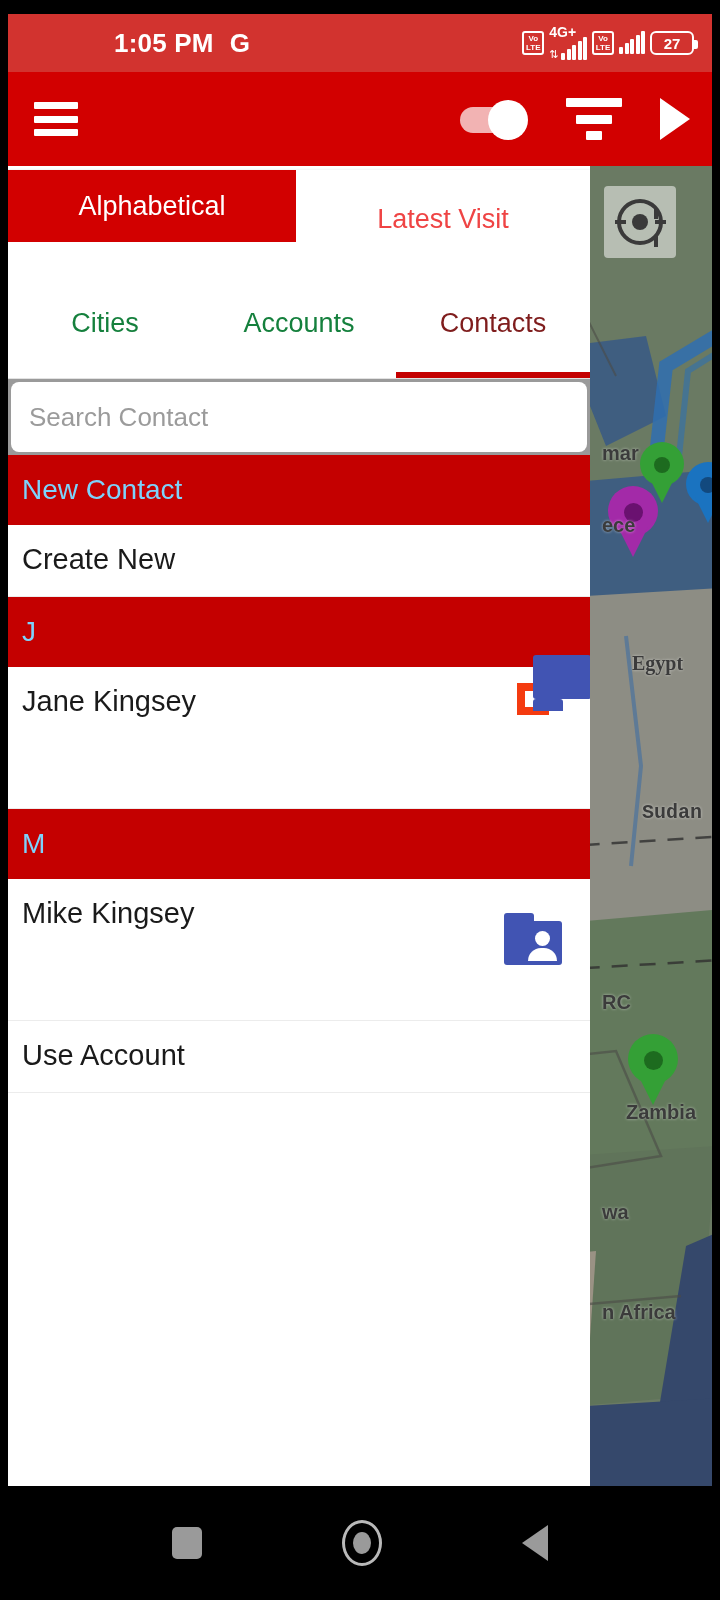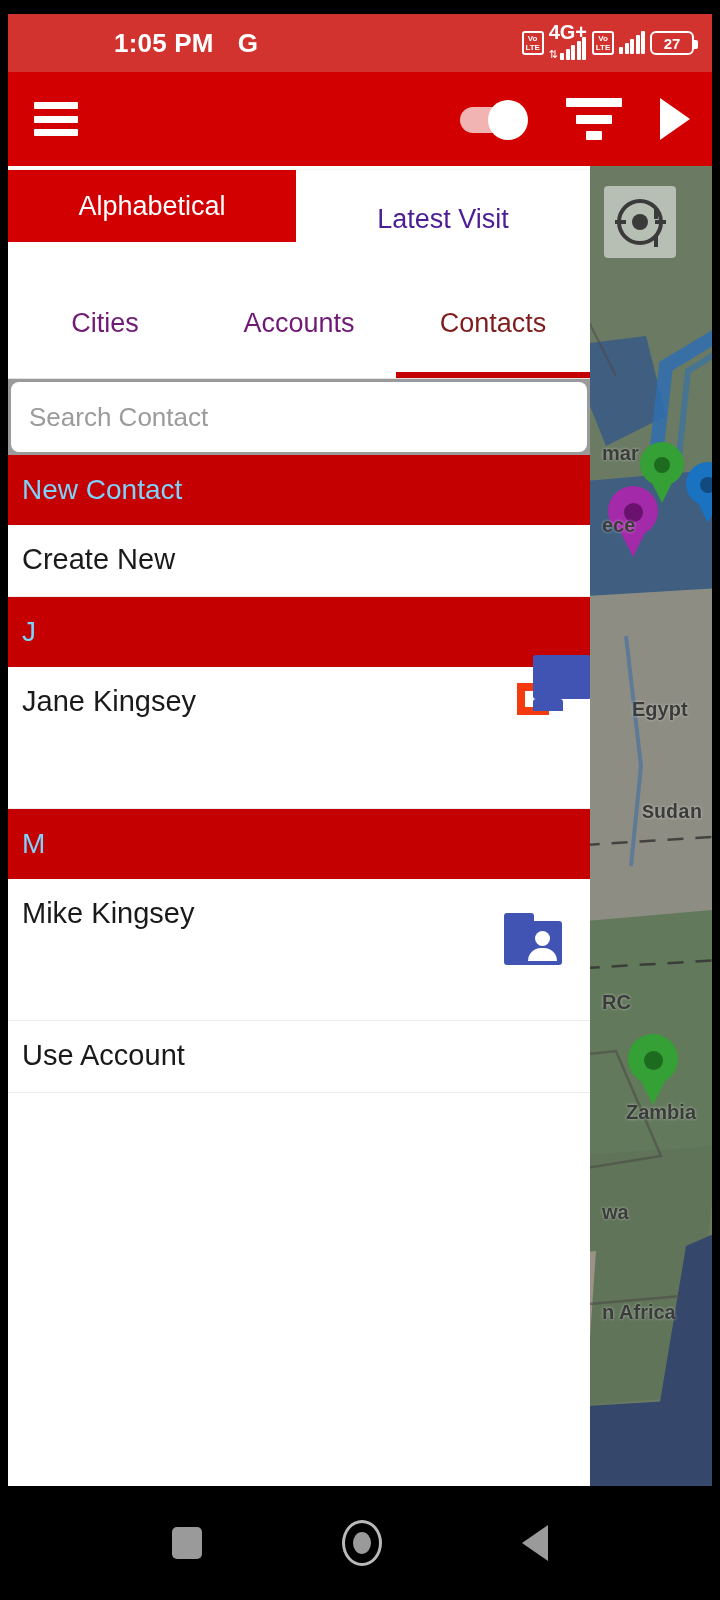--- a/index.html
+++ b/index.html
@@ -30,21 +30,21 @@
     background: #d2332f;
     display: flex;
     align-items: center;
     justify-content: space-between;
     padding: 0 18px;
     box-sizing: border-box;
   }
   .sb-left {
     display: flex;
     align-items: center;
-    gap: 24px;
+    gap: 16px;
     margin-left: 88px;
   }
   .sb-time {
     color: #ffffff;
     font-size: 26px;
     font-weight: bold;
     letter-spacing: 0.2px;
   }
   .sb-g {
     color: #ffffff;
@@ -66,21 +66,21 @@
     font-weight: bold;
     line-height: 9px;
     text-align: center;
     display: flex;
     flex-direction: column;
     justify-content: center;
     box-sizing: border-box;
   }
   .net-label {
     color: #fff;
-    font-size: 20px;
+    font-size: 14px;
     font-weight: bold;
     line-height: 11px;
   }
   .sig-group {
     display: flex;
     flex-direction: column;
     align-items: flex-start;
   }
   .sig-row {
     display: flex;
@@ -224,36 +224,36 @@
     font-size: 27px;
     cursor: pointer;
   }
   .sort-tab.active {
     background: #d20000;
     color: #ffffff;
     height: 72px;
     align-self: flex-start;
     flex: 0 0 288px;
   }
-  .sort-tab.inactive { color: #4c1d95; }
+  .sort-tab.inactive { color: #ef4444; }
 
   .seg-tabs {
     display: flex;
     align-items: stretch;
     height: 110px;
     background: #ffffff;
     border-bottom: 1px solid #e2e2e2;
   }
   .seg-tab {
     flex: 1;
     display: flex;
     align-items: center;
     justify-content: center;
     font-size: 27px;
-    color: #701a75;
+    color: #15803d;
     position: relative;
     cursor: pointer;
   }
   .seg-tab.active { color: #7f1d1d; }
   .seg-tab.active::after {
     content: ""; position: absolute; left: 0; right: 0; bottom: 0;
     height: 6px; background: #c40000;
   }
 
   .search-wrap {
@@ -460,21 +460,21 @@
       <div class="tip" style="border-top:30px solid #a32aa8;border-left-width:15px;border-right-width:15px;"></div>
     </div>
     <div class="pin" style="left:42px;top:868px;">
       <div class="head" style="background:#34a036;width:50px;height:50px;"></div>
       <div class="dot" style="background:#1d6b1f;width:19px;height:19px;margin-left:-9px;top:17px;"></div>
       <div class="tip" style="border-top:30px solid #34a036;border-left-width:15px;border-right-width:15px;"></div>
     </div>
 
     <span class="map-label" style="left:0px;top:276px;">mar</span>
     <span class="map-label" style="left:0px;top:348px;">ece</span>
-    <span class="map-label" style="left:30px;top:532px;">Egypt</span>
+    <span class="map-label" style="left:30px;top:486px;font-family:Liberation Serif, serif;">Egypt</span>
     <span class="map-label" style="left:40px;top:635px;font-family:Liberation Mono, monospace;">Sudan</span>
     <span class="map-label" style="left:0px;top:825px;">RC</span>
     <span class="map-label" style="left:24px;top:935px;">Zambia</span>
     <span class="map-label" style="left:0px;top:1035px;">wa</span>
     <span class="map-label" style="left:0px;top:1135px;">n Africa</span>
   </div>
 
   <div class="panel">
 
     <div class="sort-card">

